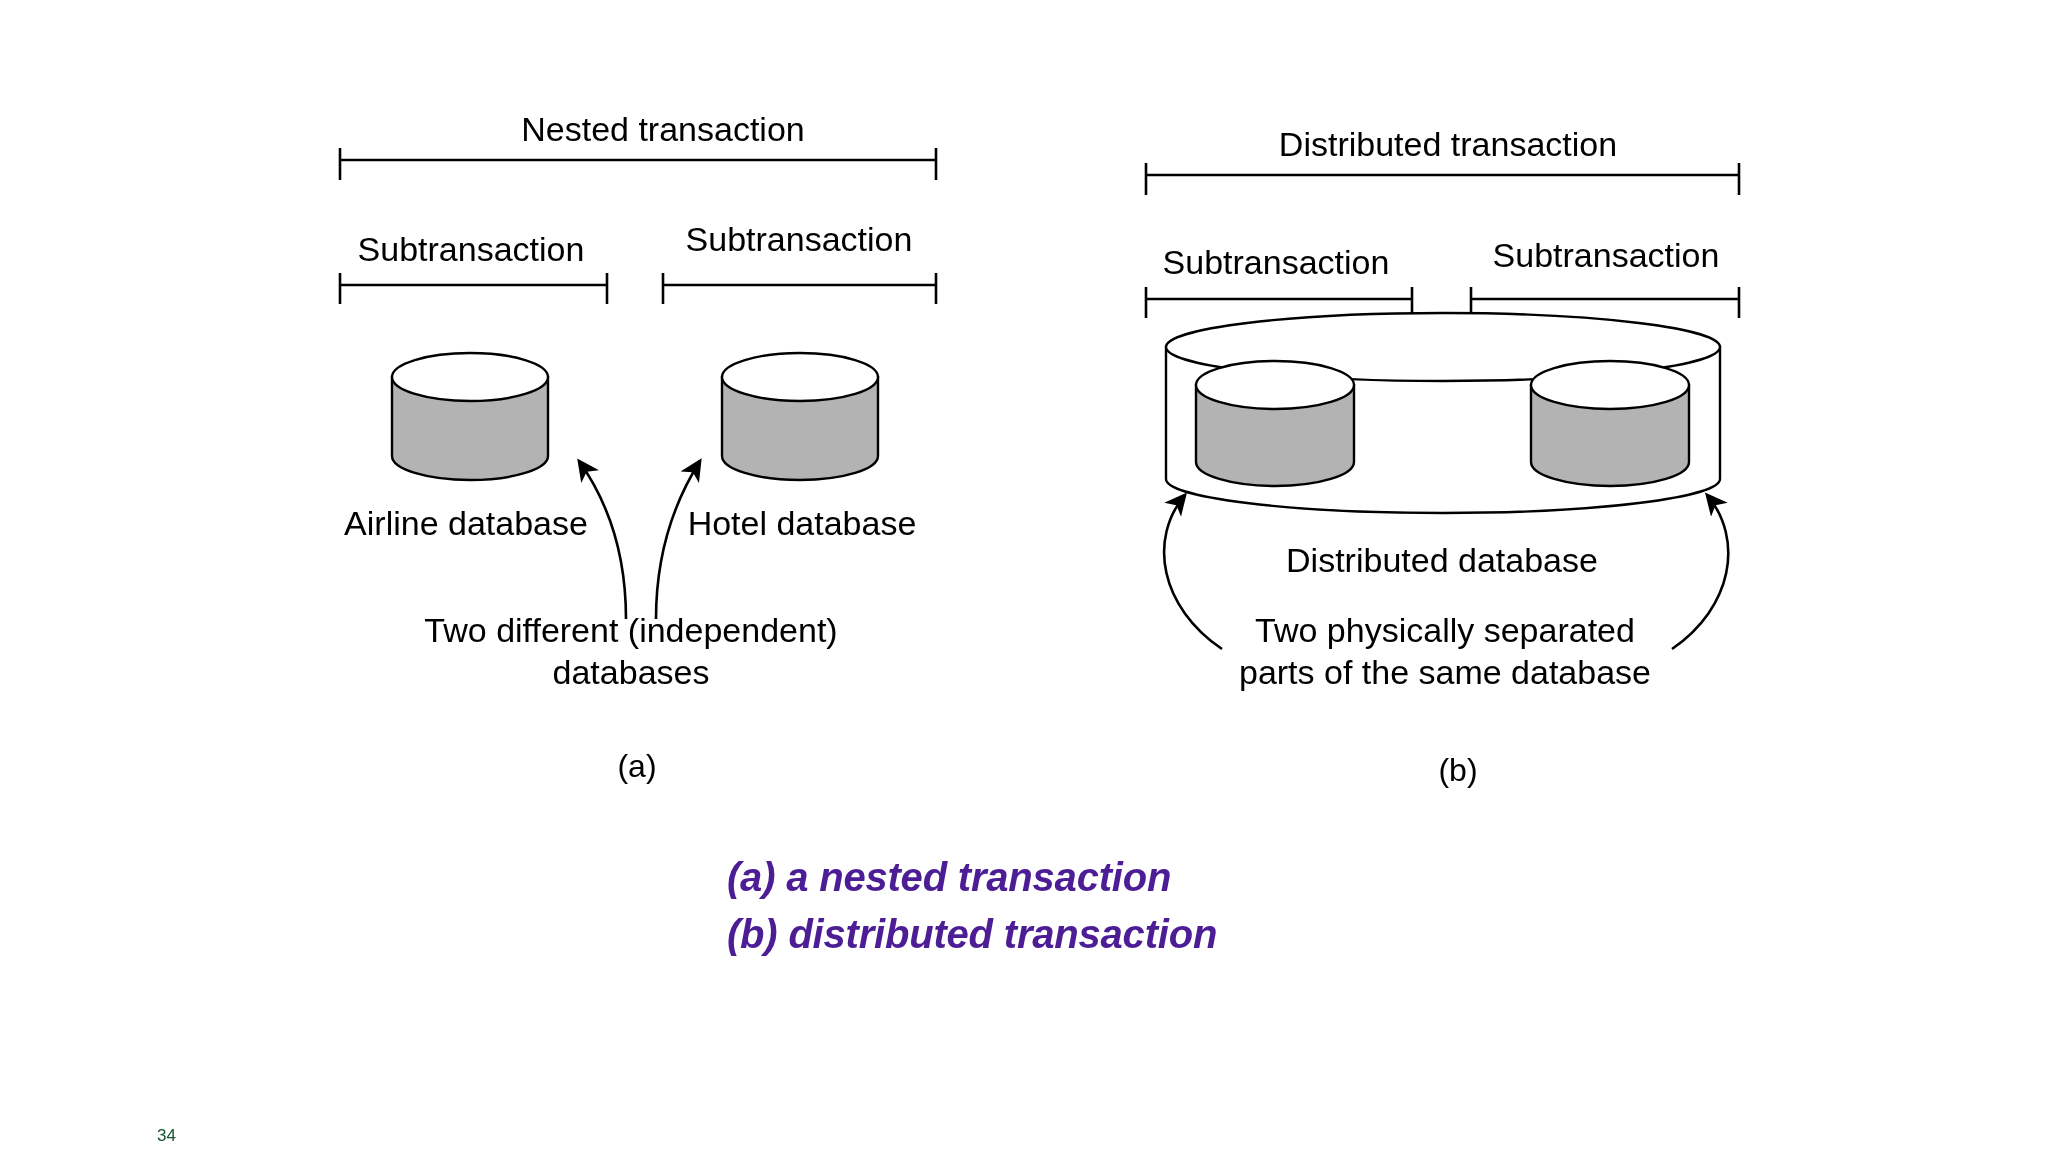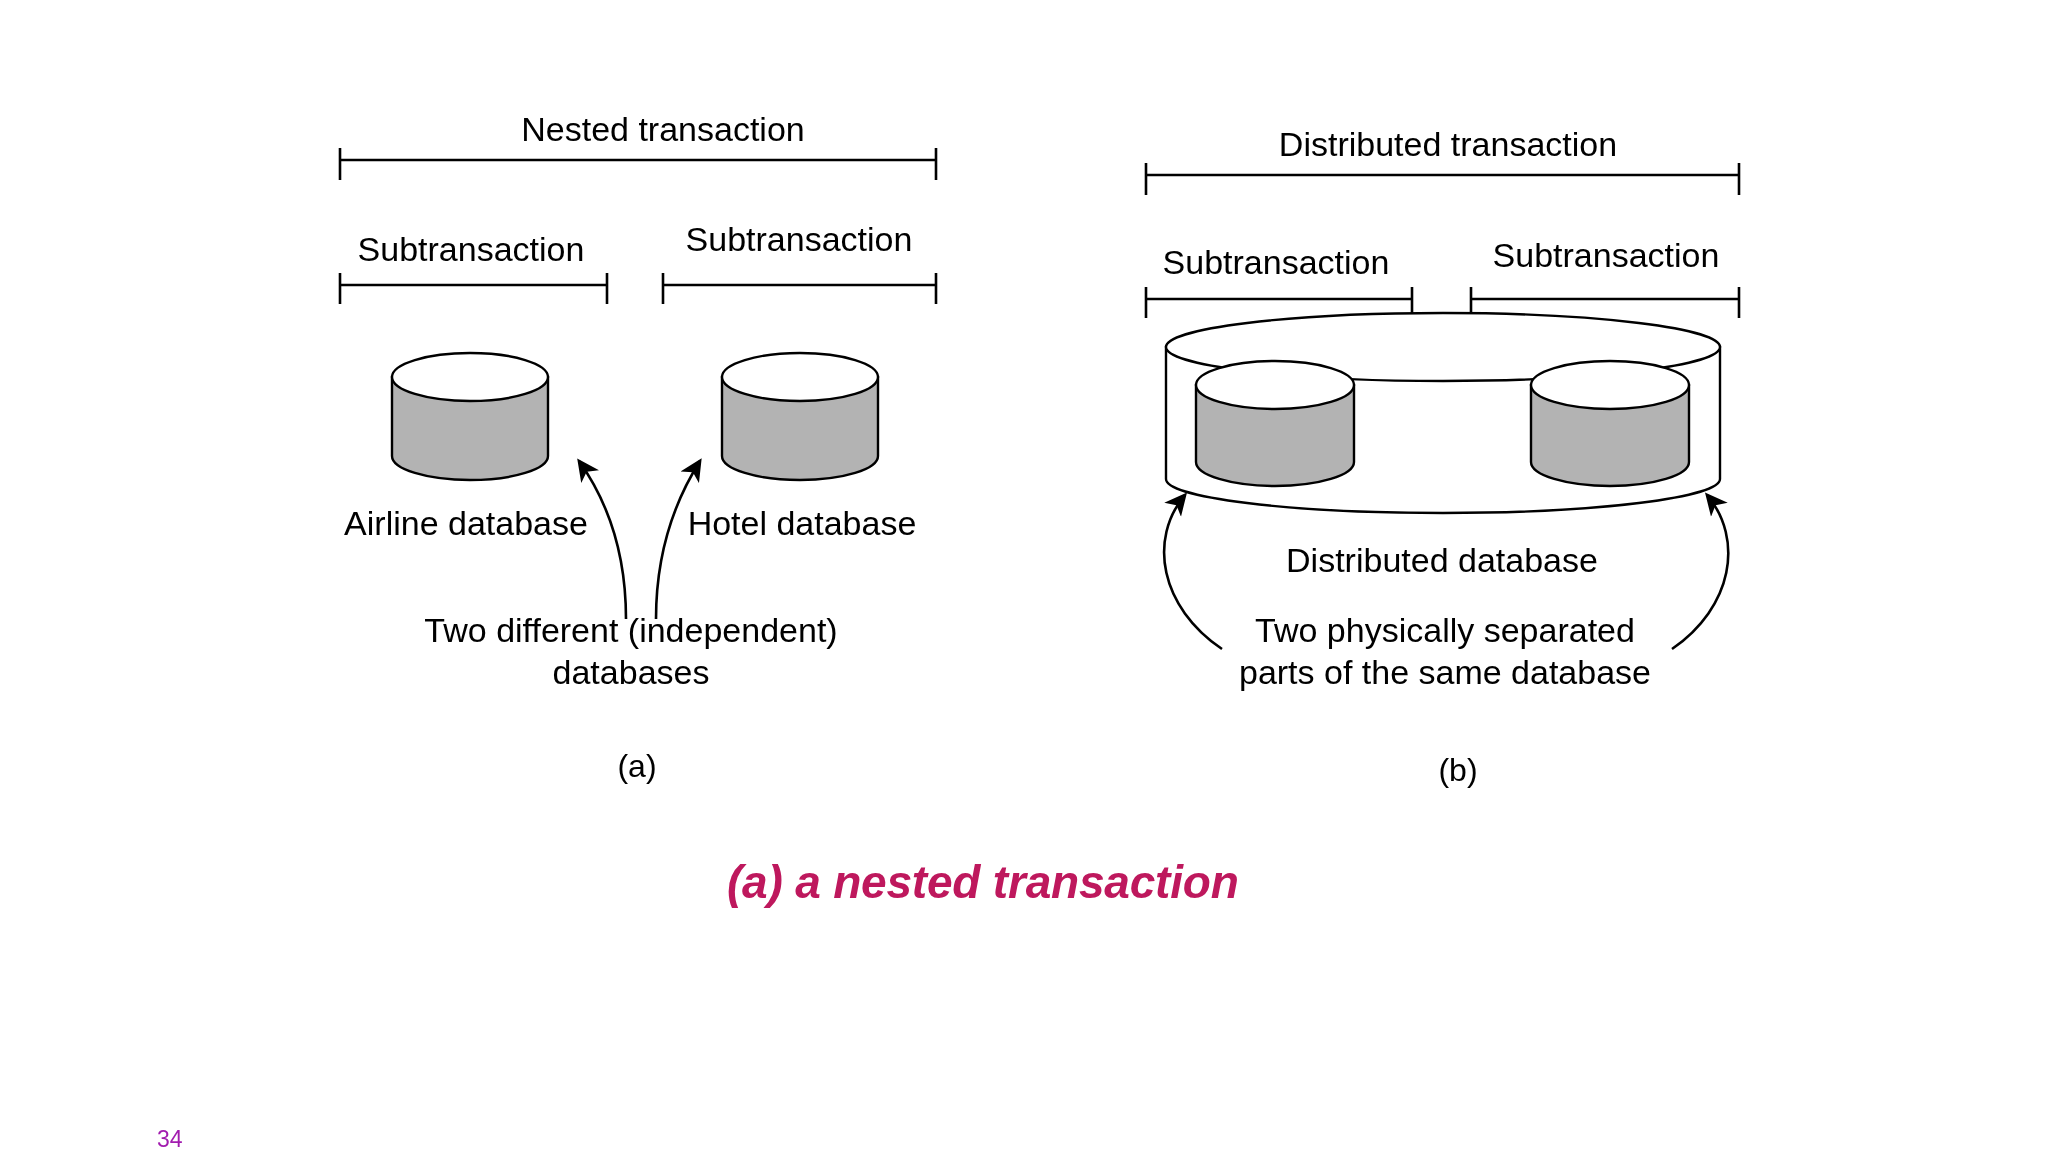--- a/index.html
+++ b/index.html
@@ -38,34 +38,34 @@
   .panel-letter {
     font-family: "Liberation Sans", sans-serif;
     font-size: 32px;
     fill: #000000;
   }
   .caption-line {
     position: absolute;
     font-family: "Liberation Sans", sans-serif;
     font-weight: bold;
     font-style: italic;
-    font-size: 46px;
-    color: #be185d;
+    font-size: 40px;
+    color: #4c1d95;
     white-space: nowrap;
     letter-spacing: -0.2px;
   }
   #caption-a { left: 727px; top: 826px; }
   #caption-b { left: 727px; top: 883px; }
   #page-number {
     position: absolute;
     left: 157px;
     top: 1097px;
     font-family: "Liberation Sans", sans-serif;
-    font-size: 23px;
-    color: #a21caf;
+    font-size: 17px;
+    color: #14532d;
   }
   .bracket-line, .tick { stroke: #000000; stroke-width: 2.6; }
   .cyl-stroke { stroke: #000000; stroke-width: 2.4; }
   .arrow-curve { stroke: #000000; stroke-width: 2.6; fill: none; }
 </style>
 </head>
 <body>
 
 <div id="slide">
 
@@ -161,16 +161,17 @@
     <text class="dtext-lg" x="1442" y="543" text-anchor="middle">Distributed database</text>
 
     <text class="dtext-lg" x="1445" y="613" text-anchor="middle">Two physically separated</text>
     <text class="dtext-lg" x="1445" y="655" text-anchor="middle">parts of the same database</text>
 
     <text class="panel-letter" x="1458" y="752" text-anchor="middle">(b)</text>
 
   </svg>
 
   <div class="caption-line" id="caption-a">(a) a nested transaction</div>
+  <div class="caption-line" id="caption-b">(b) distributed transaction</div>
 
   <div id="page-number">34</div>
 
 </div>
 
 </body></html>

